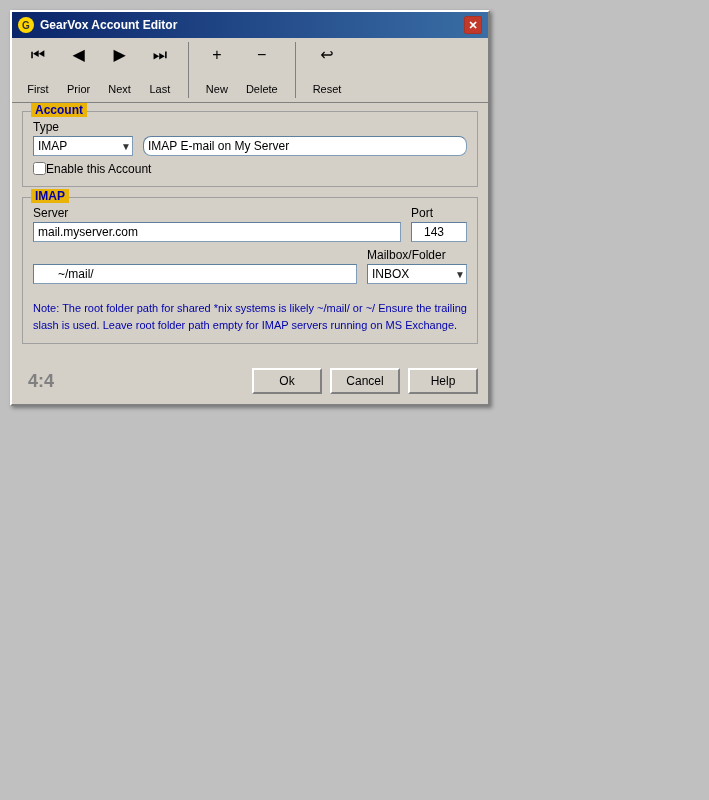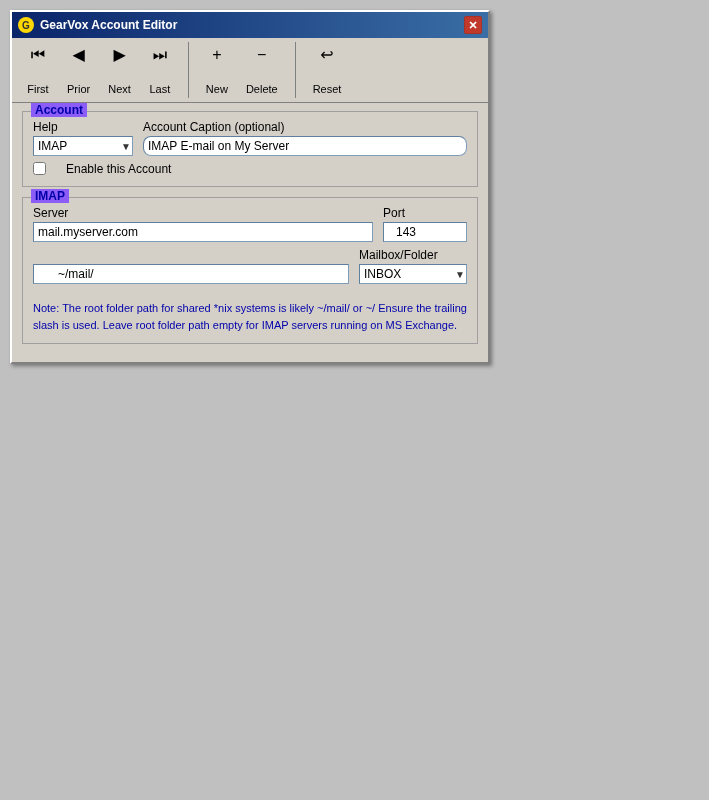--- a/index.html
+++ b/index.html
@@ -109,21 +109,21 @@
       border: 1px solid #a0a0a0;
       margin-bottom: 10px;
       padding: 8px 10px 10px;
       position: relative;
       background: #d4d0c8;
     }
     .section-title {
       position: absolute;
       top: -9px;
       left: 8px;
-      background: #8b5cf6;
+      background: #eab308;
       padding: 0 4px;
       color: #0000aa;
       font-weight: bold;
       font-size: 12px;
     }
     .form-row {
       display: flex;
       align-items: flex-end;
       gap: 10px;
       margin-bottom: 6px;
@@ -170,21 +170,21 @@
       right: 2px;
       top: 50%;
       transform: translateY(-50%);
       pointer-events: none;
       font-size: 10px;
       color: #333;
     }
     .checkbox-row {
       display: flex;
       align-items: flex-start;
-      gap: 20px;
+      gap: 0;
       margin-top: 6px;
     }
     .checkbox-input {
       width: 13px;
       height: 13px;
       cursor: pointer;
     }
     .note-text {
       color: #0000aa;
       font-size: 11px;
@@ -270,72 +270,77 @@
       </button>
     </div>
   </div>
 
   <div class="content">
 
     <div class="section">
       <span class="section-title">Account</span>
       <div class="form-row">
         <div class="form-group">
-          <label class="form-label">Help</label>
+          <label class="form-label">Type</label>
           <div class="select-wrapper">
             <select class="form-select" style="width:100px;">
               <option>IMAP</option>
               <option>POP3</option>
               <option>SMTP</option>
             </select>
             <span class="select-arrow">▼</span>
           </div>
         </div>
         <div class="form-group" style="flex:1;">
-          <label class="form-label">Account Caption (optional)</label>
           <input class="form-input" type="text" style="width: 100%; border-radius: 8px;" value="IMAP E-mail on My Server">
         </div>
       </div>
       <div class="checkbox-row">
         <input class="checkbox-input" type="checkbox" style="">
         <label class="form-label">Enable this Account</label>
       </div>
     </div>
 
     <div class="section">
       <span class="section-title">IMAP</span>
 
       <div class="form-row">
         <div class="form-group" style="flex:1;">
           <label class="form-label">Server</label>
           <input class="form-input" type="text" style="width: 100%;" value="mail.myserver.com">
         </div>
         <div class="form-group">
           <label class="form-label">Port</label>
-          <input class="form-input" type="text" style="width: 84px; padding-left: 12px;" value="143">
+          <input class="form-input" type="text" style="width: 56px; padding-left: 12px;" value="143">
         </div>
       </div>
 
 
       <div class="form-row">
         <div class="form-group" style="flex:1;">
           <input class="form-input" type="text" style="width: 100%; padding-left: 24px;" value="~/mail/">
         </div>
         <div class="form-group">
           <label class="form-label">Mailbox/Folder</label>
           <div class="select-wrapper">
-            <select class="form-select" style="width:108px;">
+            <select class="form-select" style="width:100px;">
               <option>INBOX</option>
               <option>Sent</option>
               <option>Drafts</option>
               <option>Trash</option>
             </select>
             <span class="select-arrow">▼</span>
           </div>
         </div>
       </div>
 
       <div class="note-text">Note: The root folder path for shared *nix systems is likely ~/mail/ or ~/  Ensure the trailing slash is used.  Leave root folder path empty for IMAP servers running on MS Exchange.</div>
     </div>
 
   </div>
 
+  <div class="footer">
+    <div class="footer-left">4:4</div>
+    <button class="footer-btn">Ok</button>
+    <button class="footer-btn">Cancel</button>
+    <button class="footer-btn">Help</button>
+  </div>
 </div>
 
 </body></html>

